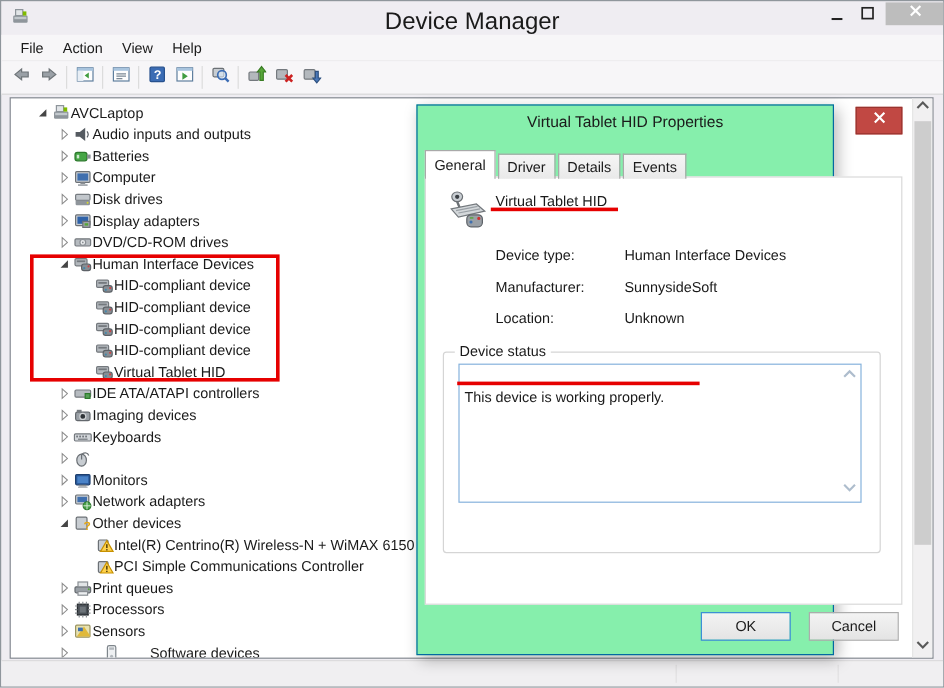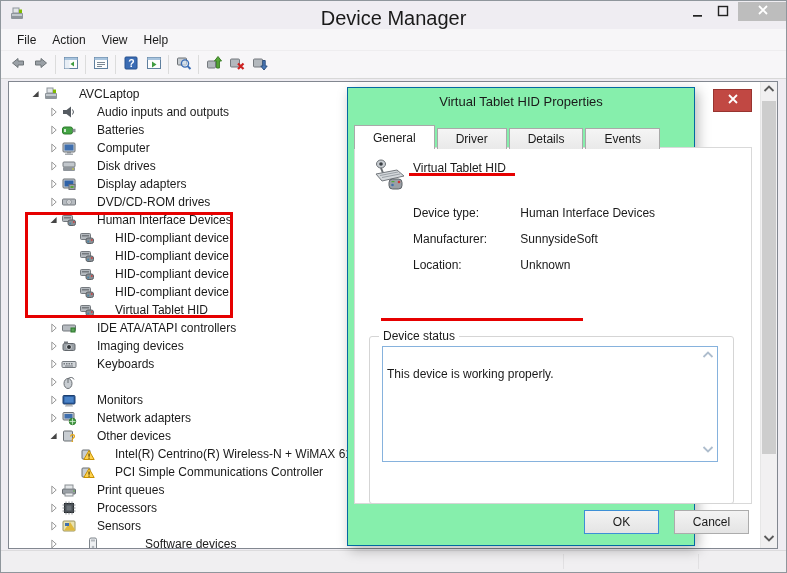--- a/index.html
+++ b/index.html
@@ -22,45 +22,45 @@
   .toolbar { position:absolute; left:0; top:50px; right:0; height:28px; background:#f7f6f8; border-bottom:1px solid #d8d8d8; display:flex; align-items:center; padding-left:5px; }
   .tb-btn { width:23px; height:24px; display:flex; align-items:center; justify-content:center; }
   .tb-sep { width:1px; height:19px; background:#dcdcdc; margin:0 3px; }
 
   
   .tree-pane { position:absolute; left:7px; top:80px; width:770px; height:468px; background:#fff; border:1px solid #828790; overflow:hidden; }
   .tree-rows { position:absolute; left:0; top:3px; right:18px; }
   .tree-row { height:18px; display:flex; align-items:center; font-size:12px; white-space:nowrap; }
   .tw-exp { width:14px; height:16px; flex:none; display:flex; align-items:center; justify-content:center; }
   .tw-icon { width:16px; height:16px; flex:none; }
-  .tw-label { margin-left:20px; }
+  .tw-label { margin-left:0; }
 
   
   .vscroll { position:absolute; right:0; top:0; width:17px; height:100%; background:#f1f0f1; border-left:1px solid #e6e6e6; }
   .vs-btn { position:absolute; left:0; width:16px; height:17px; display:flex; align-items:center; justify-content:center; }
   .vs-up { top:0; } .vs-down { bottom:0; }
   .vs-thumb { position:absolute; left:1px; top:19px; width:14px; height:353px; background:#cdcdcd; }
 
   
   .status-strip { position:absolute; left:0; right:0; top:549px; bottom:0; background:#f0eff1; border-top:1px solid #dcdbdd; }
   .status-sep { position:absolute; top:3px; bottom:3px; width:1px; background:#e1e0e2; }
 
   
   .dialog { position:absolute; left:346px; top:86px; width:348px; height:459px; background:#86efac; border:1px solid #0369a1; box-shadow:3px 4px 12px rgba(0,0,0,.28); z-index:5; }
   .dlg-title { position:absolute; top:6px; left:0; right:0; text-align:center; font-size:13px; }
   .dlg-close { position:absolute; left:365px; top:1px; width:39px; height:23px; border:1px solid #98342f; display:flex; align-items:center; justify-content:center; }
   .tabstrip { position:absolute; left:6px; top:37px; height:24px; display:flex; align-items:flex-end; z-index:3; }
-  .tab { font-size:12px; padding:3px 18px 4px; background:linear-gradient(#f5f5f5,#e9e9e9); border:1px solid #a9a9a9; border-bottom:none; margin-right:2px; height:21px; }
+  .tab { font-size:12px; padding:3px 7px 4px; background:linear-gradient(#f5f5f5,#e9e9e9); border:1px solid #a9a9a9; border-bottom:none; margin-right:2px; height:21px; }
   .tab.active { background:#fff; height:24px; padding-top:5px; }
   .tabpage { position:absolute; left:6px; top:59px; width:398px; height:357px; background:#fff; border:1px solid #d9d9d9; }
   .dev-icon { position:absolute; left:16px; top:8px; width:36px; height:36px; }
   .dev-name { position:absolute; left:58px; top:13px; font-size:12px; }
   .fld-row { position:absolute; left:58px; font-size:12px; }
   .fld-label { display:inline-block; width:104px; }
-  .grp { position:absolute; left:14px; top:145px; width:365px; height:168px; border:1px solid #d5d5d5; border-radius:3px;margin-top:43px; }
+  .grp { position:absolute; left:14px; top:145px; width:365px; height:168px; border:1px solid #d5d5d5; border-radius:3px; }
   .grp-label { position:absolute; left:9px; top:-8px; background:#fff; padding:0 4px; font-size:12px; }
   .status-box { position:absolute; left:12px; top:9px; width:336px; height:116px; border:1px solid #86b2dd; background:#fff; }
   .status-text { position:absolute; left:4px; top:20px; font-size:12px; }
   .sb-chev { position:absolute; right:2px; width:14px; height:12px; display:flex; align-items:center; justify-content:center; }
   .sb-chev.up { top:4px; } .sb-chev.down { bottom:4px; }
   .btn { position:absolute; top:422px; width:75px; height:24px; font-size:12px; background:linear-gradient(#f3f3f3,#e4e4e4); border:1px solid #acacac; display:flex; align-items:center; justify-content:center; }
   .btn-ok { left:236px;text-align:right; } .btn-cancel { left:326px; }
 
   
   .annot { position:absolute; z-index:30; }

